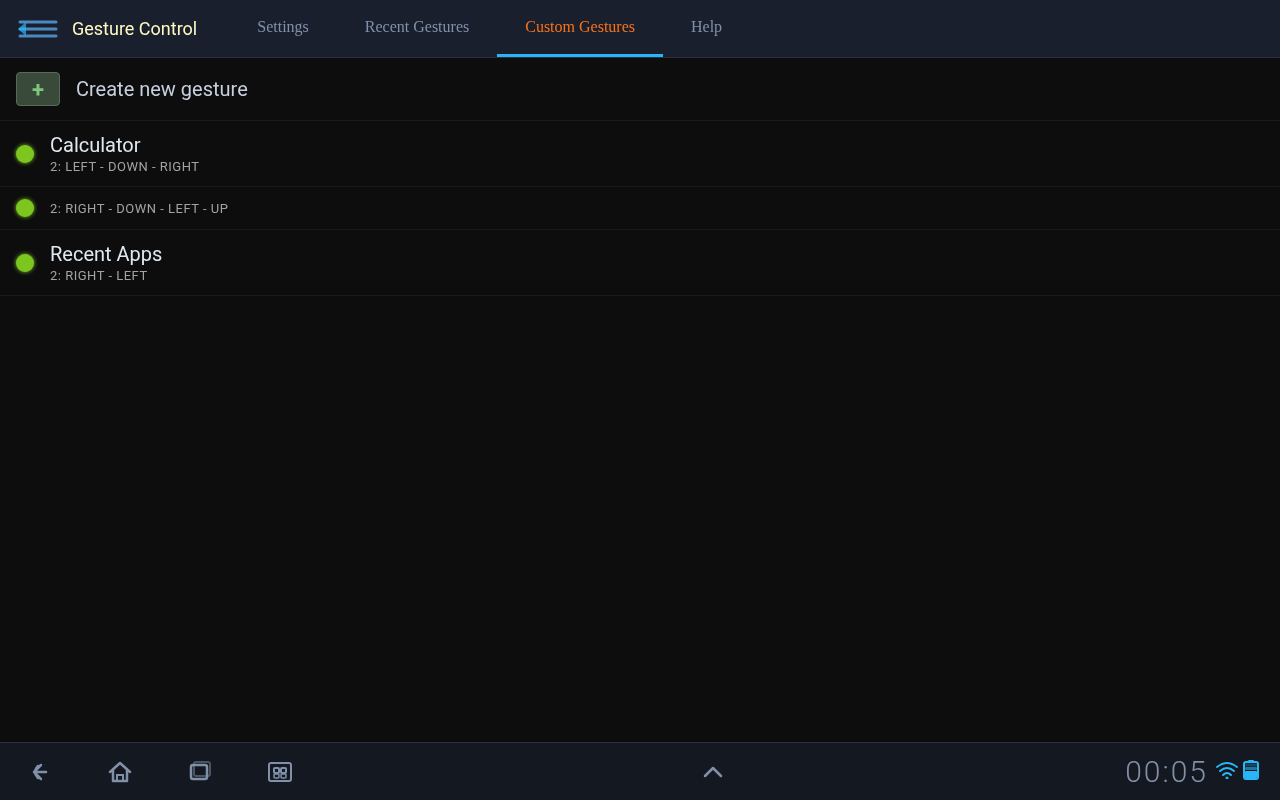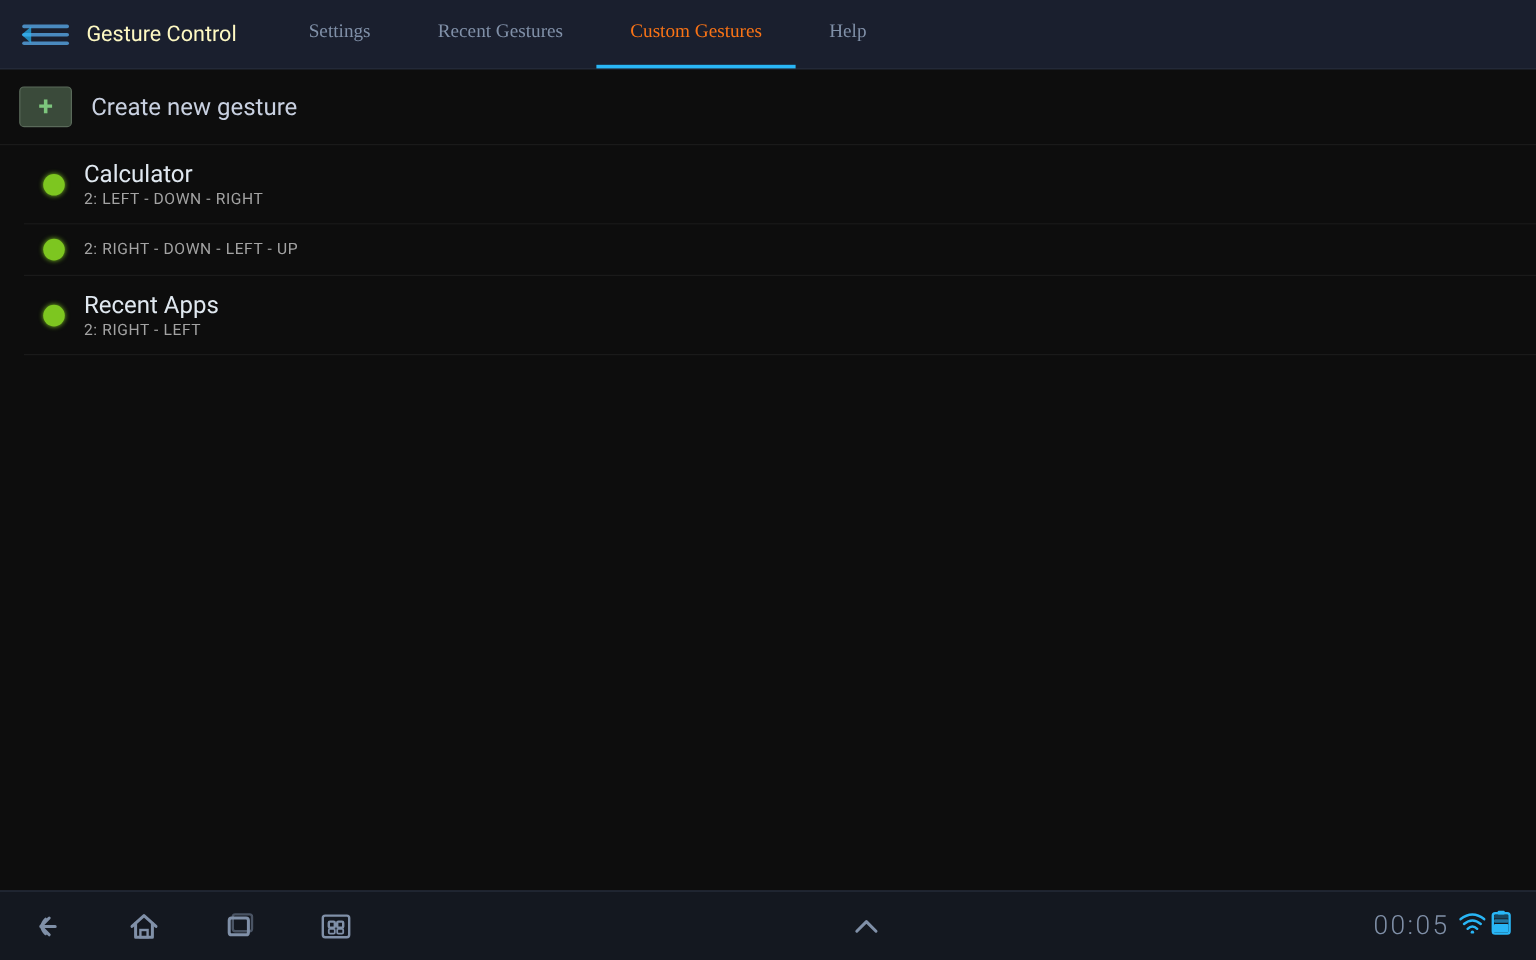--- a/index.html
+++ b/index.html
@@ -103,21 +103,20 @@
     }
 
     
     .gesture-item {
       display: flex;
       align-items: center;
       padding: 12px 16px;
       gap: 16px;
       border-bottom: 1px solid #1a1a1a;
       cursor: pointer;
-      margin-left: 20px;
     }
     .status-dot {
       width: 18px;
       height: 18px;
       border-radius: 50%;
       background: #7dc620;
       flex-shrink: 0;
       box-shadow: 0 0 4px #7dc620;
     }
     .gesture-info {
@@ -165,21 +164,21 @@
       width: 40px;
       height: 40px;
       display: flex;
       align-items: center;
       justify-content: center;
       cursor: pointer;
       color: #8090a8;
       font-size: 22px;
     }
     .time-display {
-      font-size: 22px;
+      font-size: 30px;
       color: #8090a8;
       letter-spacing: 2px;
       font-weight: 300;
     }
     .status-icons {
       display: flex;
       align-items: center;
       gap: 4px;
     }
     .wifi-icon {

